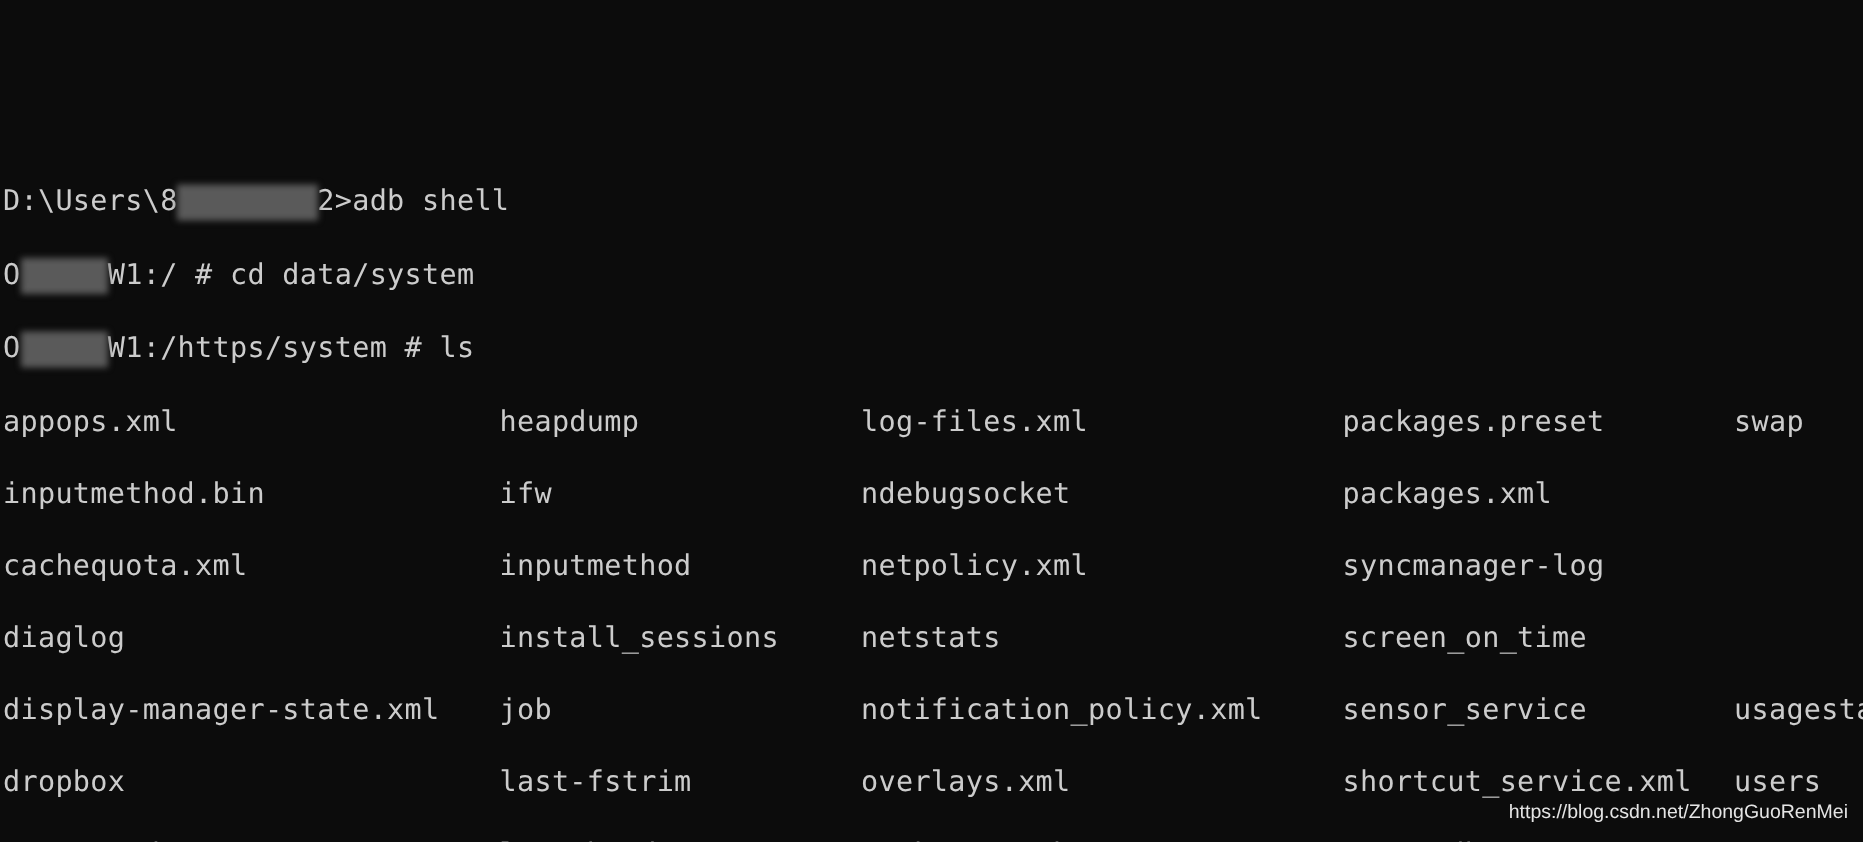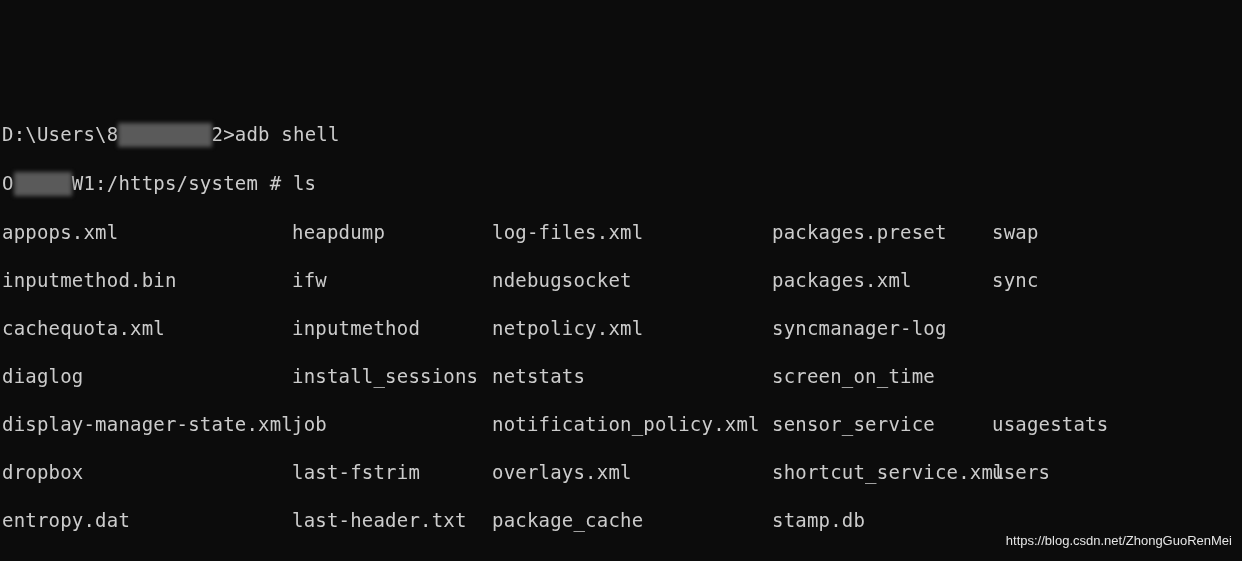--- a/index.html
+++ b/index.html
@@ -36,32 +36,34 @@
       bottom: 8px;
       font-size: 13px;
       color: #e5e5e5;
       font-family: Arial, sans-serif;
       letter-spacing: 0;
       white-space: normal;
     }
     .cols {
       display: grid;
       grid-template-columns: 290px 200px 280px 220px auto;
+      gap: 41px;
     }
   </style>
 </head>
 <body>
 
 
 
 <div class="terminal">
 <div><span>D:\Users\8</span><span class="blur">xxxxxxxx</span><span>2&gt;adb shell</span></div>
+<div><span>O</span><span class="blur">xxxxx</span><span>W1:/ # cd data/system</span></div>
 <div><span>O</span><span class="blur">xxxxx</span><span>W1:/https/system # ls</span></div>
 <div class="cols"><span>appops.xml</span><span>heapdump</span><span>log-files.xml</span><span>packages.preset</span><span>swap</span></div>
-<div class="cols"><span>inputmethod.bin</span><span>ifw</span><span>ndebugsocket</span><span>packages.xml</span><span>sync</span></div>
+<div class="cols"><span>inputmethod.bin</span><span>ifw</span><span>ndebugsocket</span><span>packages.xml</span></div>
 <div class="cols"><span>cachequota.xml</span><span>inputmethod</span><span>netpolicy.xml</span><span>syncmanager-log</span></div>
 <div class="cols"><span>diaglog</span><span>install_sessions</span><span>netstats</span><span>screen_on_time</span></div>
 <div class="cols"><span>display-manager-state.xml</span><span>job</span><span>notification_policy.xml</span><span>sensor_service</span><span>usagestats</span></div>
 <div class="cols"><span>dropbox</span><span>last-fstrim</span><span>overlays.xml</span><span>shortcut_service.xml</span><span>users</span></div>
 <div class="cols"><span>entropy.dat</span><span>last-header.txt</span><span>package_cache</span><span>stamp.db</span><span></span></div>
 
 
 
 
 

